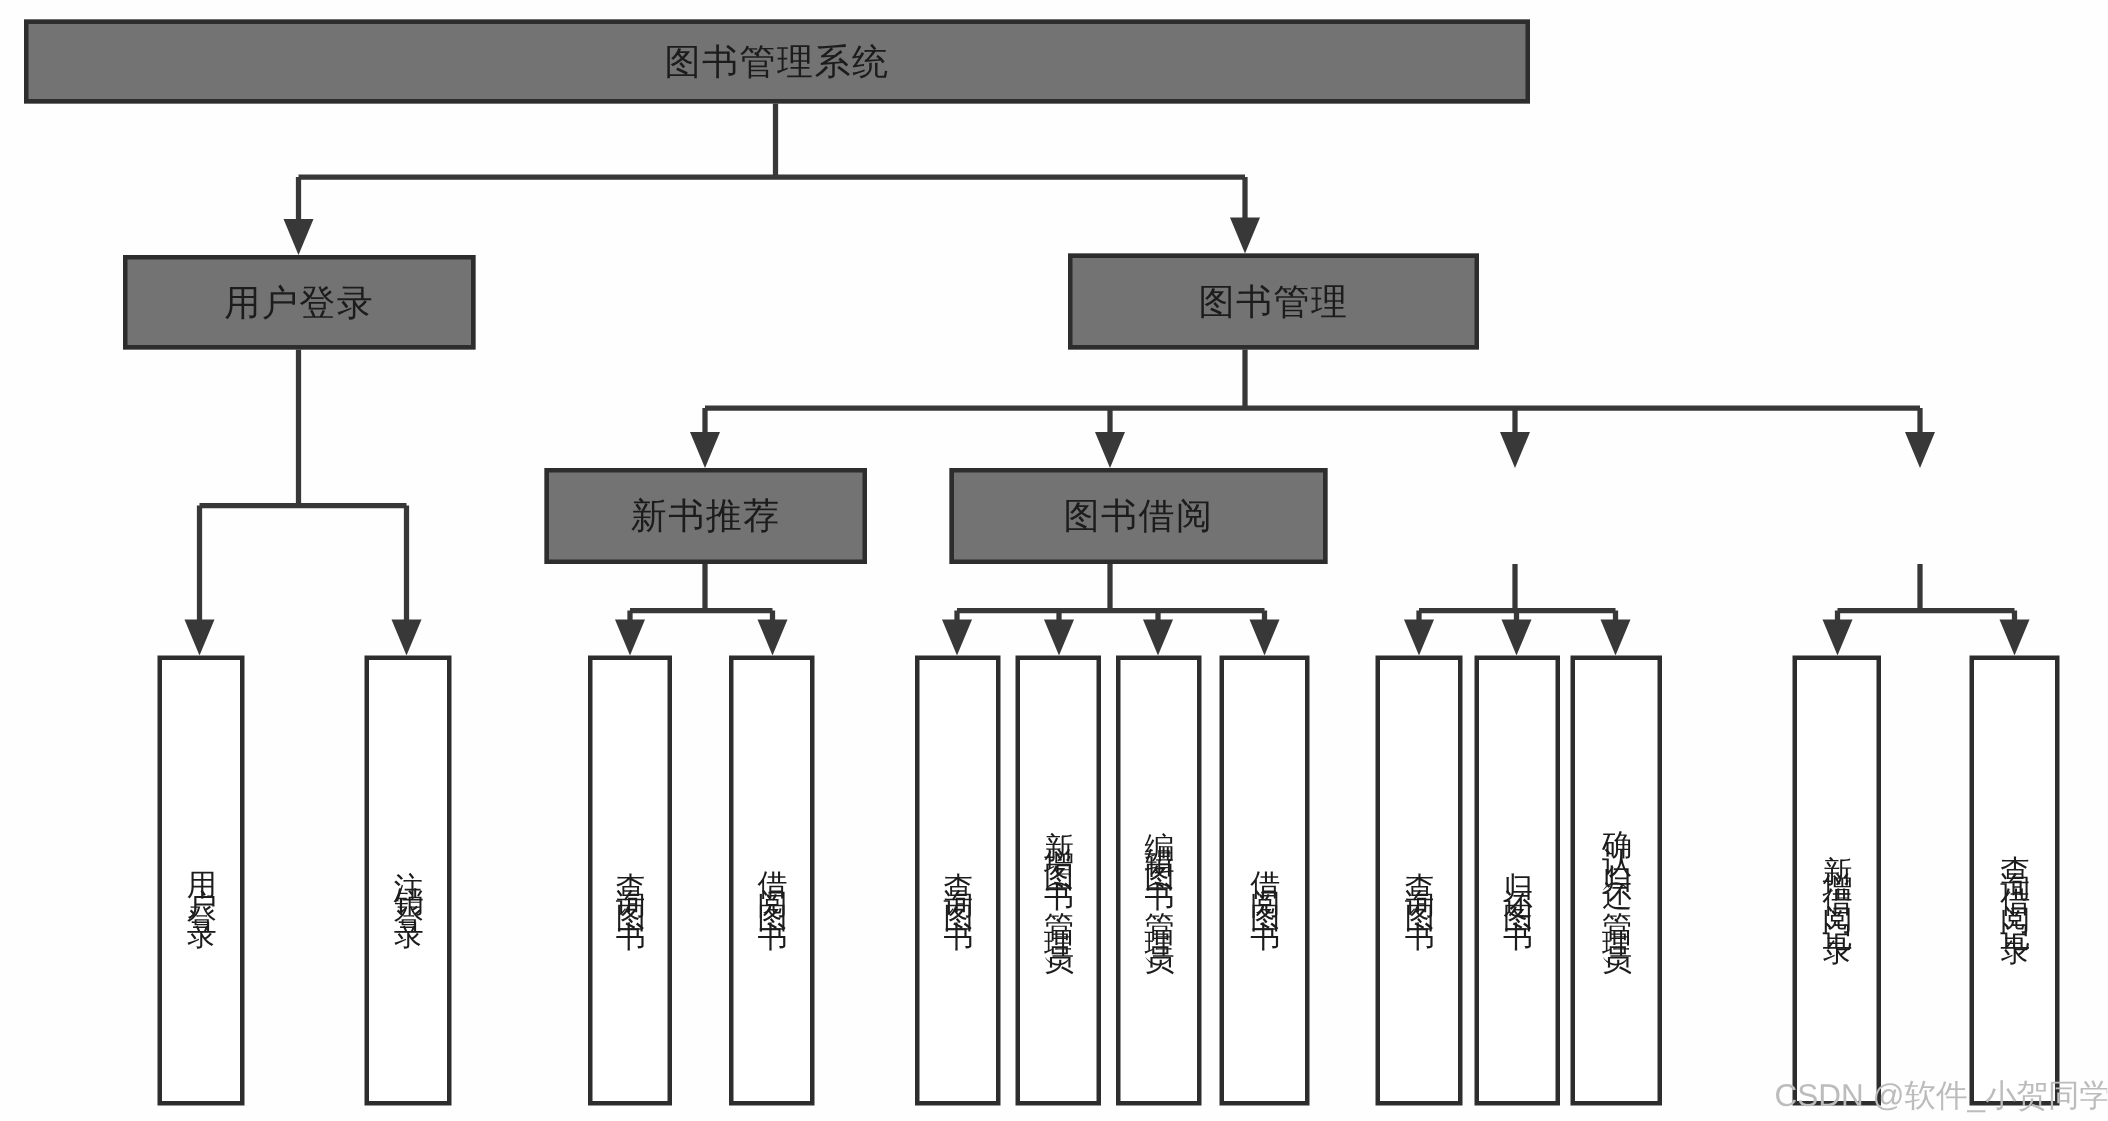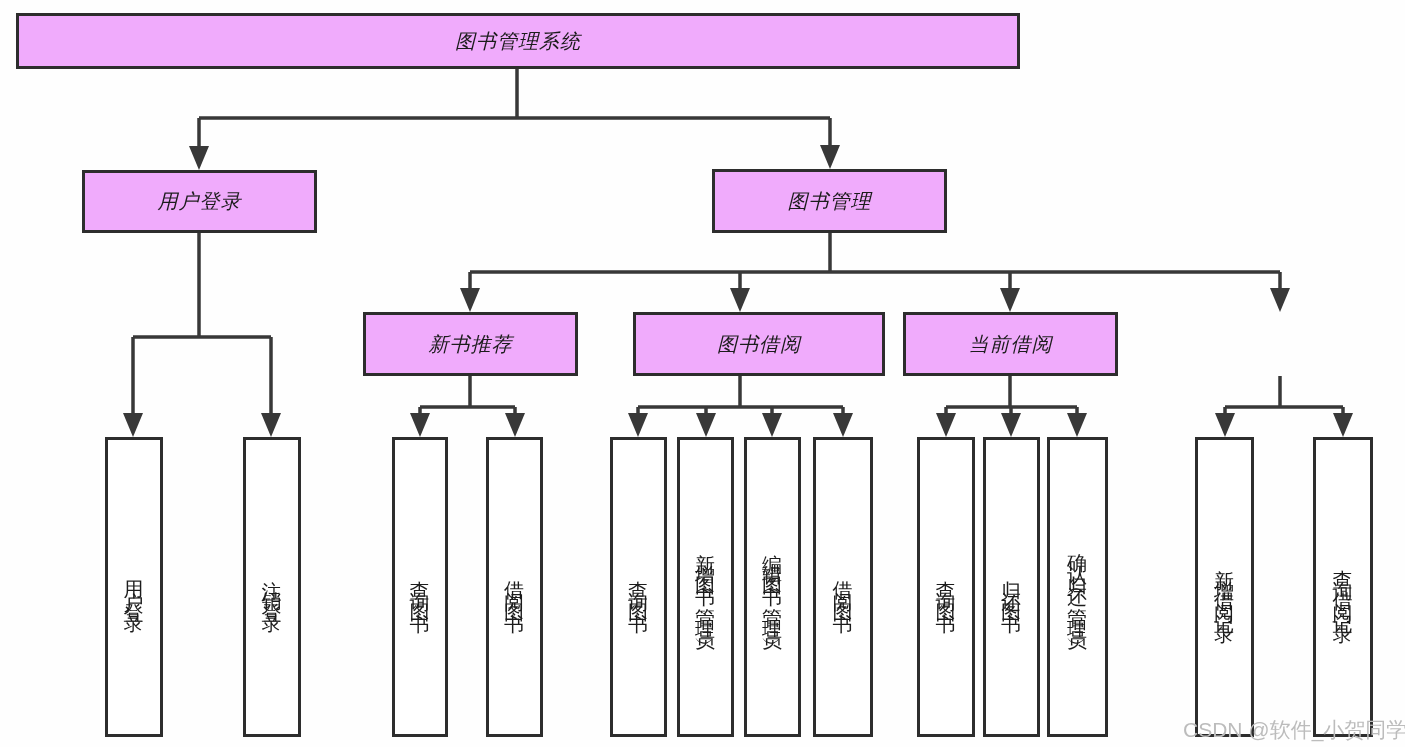--- a/index.html
+++ b/index.html
@@ -31,29 +31,28 @@
     stroke-width: 3.5;
     fill: none;
   }
   svg.connectors polygon {
     fill: var(--line-color);
     stroke: none;
   }
   .hbox {
     position: absolute;
     z-index: 2;
-    background: #f0abfc;
+    background: #737373;
     border: 3px solid var(--box-border);
     display: flex;
     align-items: center;
     justify-content: center;
-    font-size: 20px;
+    font-size: 24px;
     letter-spacing: 1px;
     white-space: nowrap;
-    font-style: italic;
   }
   .vbox {
     position: absolute;
     z-index: 2;
     background: #ffffff;
     border: 3px solid var(--box-border);
     display: flex;
     align-items: center;
     justify-content: center;
     overflow: hidden;
@@ -127,25 +126,24 @@
     <g>
       <path d="M1280 376 V407 M1225 407 H1343 M1225 407 V416 M1343 407 V416"></path>
       <polygon points="1225,437 1215,413 1235,413"></polygon>
       <polygon points="1343,437 1333,413 1353,413"></polygon>
     </g>
   </svg>
 
   <div class="hbox" style="left:16px; top:13px; width:1004px; height:56px;">图书管理系统</div>
 
   <div class="hbox" style="left:82px; top:170px; width:235px; height:63px;">用户登录</div>
-  <div class="hbox" style="left:712px; top:169px; width:235px; height:64px;">图书管理</div>
+  <div class="hbox" style="left:712px; top:169px; width:274px; height:64px;">图书管理</div>
 
   <div class="hbox" style="left:363px; top:312px; width:215px; height:64px;">新书推荐</div>
   <div class="hbox" style="left:633px; top:312px; width:252px; height:64px;">图书借阅</div>
-  <div class="hbox" style="left:903px; top:312px; width:215px; height:64px;">当前借阅</div>
 
   <div class="vbox" style="left:105px; top:437px; width:58px; height:300px;">
     <span class="vtext">用户登录</span>
   </div>
   <div class="vbox" style="left:243px; top:437px; width:58px; height:300px;">
     <span class="vtext">注销登录</span>
   </div>
   <div class="vbox" style="left:392px; top:437px; width:56px; height:300px;">
     <span class="vtext">查询图书</span>
   </div>

